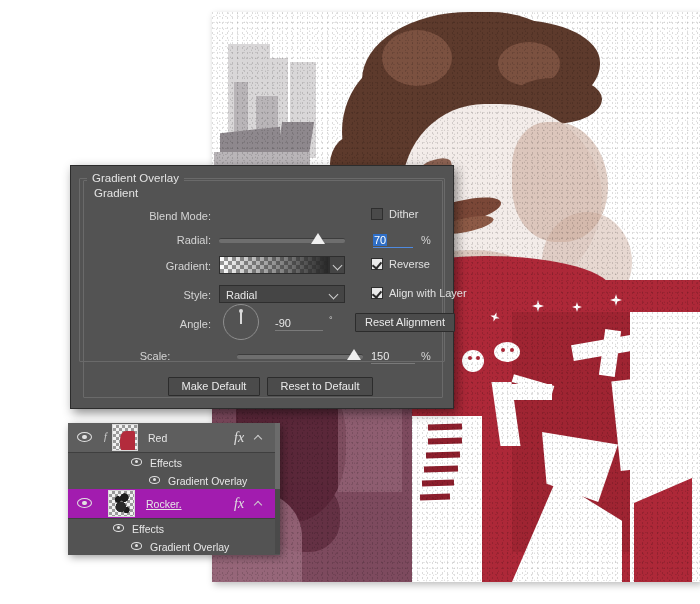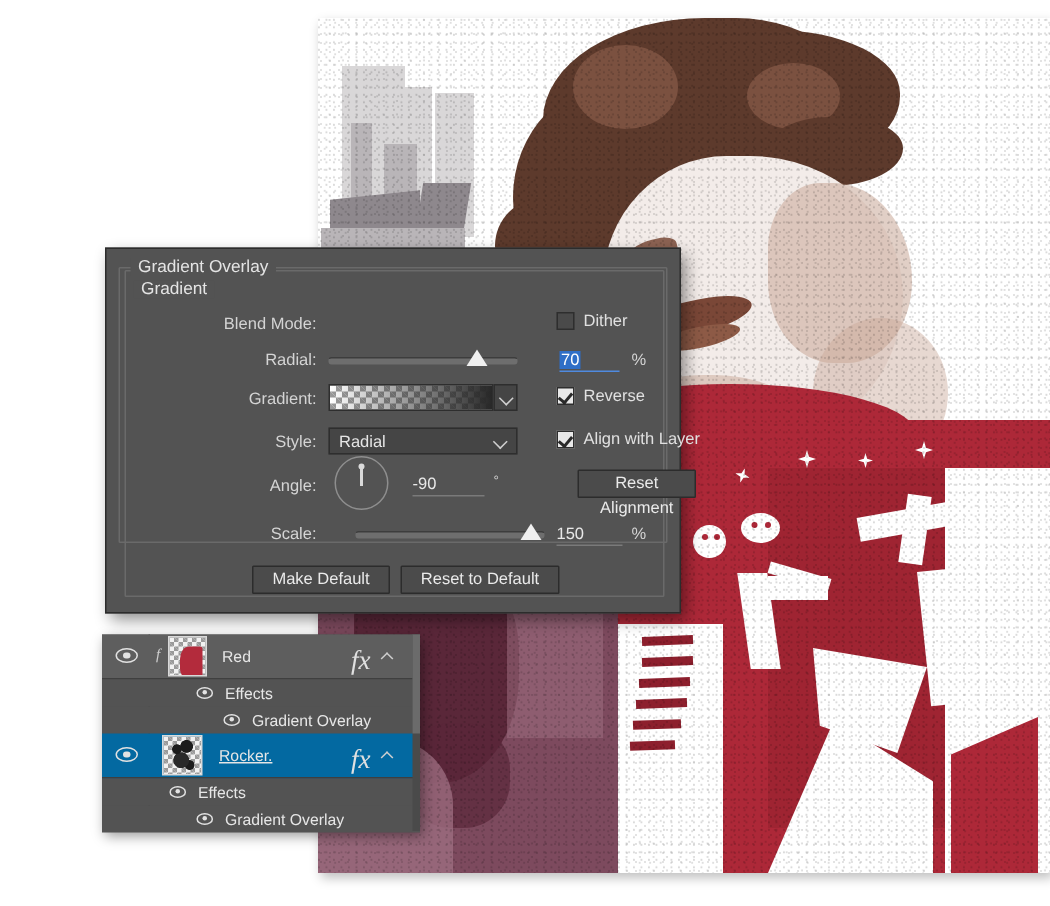--- a/index.html
+++ b/index.html
@@ -137,21 +137,21 @@
       background:#e2e2e2;}
   .vdiv{position:absolute;left:31px;top:0;width:1px;height:131px;background:#474747;}
   .thumb{position:absolute;width:26px;height:26px;border:1px solid #d9d9d9;box-sizing:border-box;
      background-image:
        linear-gradient(45deg,#9a9a9a 25%,transparent 25%,transparent 75%,#9a9a9a 75%),
        linear-gradient(45deg,#9a9a9a 25%,#f2f2f2 25%,#f2f2f2 75%,#9a9a9a 75%);
      background-size:6px 6px,6px 6px;background-position:0 0,3px 3px;overflow:hidden;}
   .lyr-name{position:absolute;font-size:10.5px;color:#e6e6e6;white-space:nowrap;}
   .lyr-name.edit{text-decoration:underline;}
   .fx{position:absolute;font-style:italic;font-family:"Liberation Serif","DejaVu Serif",serif;
-      font-size:18px;color:#e0e0e0;}
+      font-size:14px;color:#e0e0e0;}
   .caret{position:absolute;width:7px;height:7px;}
   .caret:before{content:"";position:absolute;left:0;top:2px;width:5px;height:5px;
       border-left:1.3px solid #cfcfcf;border-top:1.3px solid #cfcfcf;transform:rotate(45deg);}
   .scrollbar{position:absolute;right:0;top:0;width:5px;height:131px;background:#4a4a4a;}
   .scrollthumb{position:absolute;right:0;width:5px;background:#6b6b6b;}
 </style>
 </head>
 <body>
 
 <div id="root">
@@ -268,25 +268,25 @@
 
     <div class="lbl" style="left:28px;top:152px;width:112px;">Angle:</div>
     <div class="dial" style="left:152px;top:138px;">
       <div class="dial-needle"></div>
       <div class="dial-hub"></div>
     </div>
     <div class="numfield" style="left:204px;top:150px;width:48px;">
       <span>-90</span>
     </div>
     <div class="unit" style="left:258px;top:149px;font-size:9px;">°</div>
-    <div class="btn" style="left:284px;top:147px;width:79px;height:19px;line-height:17px;margin-left:30px;">
+    <div class="btn" style="left:284px;top:147px;width:100px;height:19px;line-height:17px;">
       <span>Reset Alignment</span>
     </div>
 
-    <div class="lbl" style="left:28px;top:184px;width:112px;">Scale:</div>
+    <div class="lbl" style="left:28px;top:184px;width:112px;text-align:center;">Scale:</div>
     <div class="slider" style="left:166px;top:188px;width:126px;"></div>
     <div class="sl-knob" style="left:276px;top:183px;"></div>
     <div class="numfield" style="left:300px;top:183px;width:44px;">
       <span>150</span>
     </div>
     <div class="unit" style="left:350px;top:184px;">%</div>
 
     <div class="btn" style="left:97px;top:211px;width:92px;height:19px;line-height:17px;">
       <span>Make Default</span>
     </div>
@@ -322,21 +322,21 @@
     </div>
 
     <div class="lyr-row sub" style="top:48px;">
       <div class="eye-sm" style="left:81px;top:5px;">
         <div class="o"></div>
           <div class="p"></div>
       </div>
       <div class="lyr-name" style="left:100px;top:4px;">Gradient Overlay</div>
     </div>
 
-    <div class="lyr-row main" style="top:66px;background:#0369a1;">
+    <div class="lyr-row main" style="top:66px;background:#a21caf;">
       <div class="eye">
         <div class="o"></div>
           <div class="p"></div>
       </div>
       <div class="thumb" style="left:40px;top:1px;width:27px;height:27px;">
         <div style="position:absolute;left:3px;top:2px;width:20px;height:23px;
              background:
                radial-gradient(circle at 30% 28%, #1c1c1c 3px, transparent 3.5px),
                radial-gradient(circle at 62% 20%, #1c1c1c 4px, transparent 4.5px),
                radial-gradient(circle at 44% 60%, #2a2a2a 5px, transparent 5.5px),

